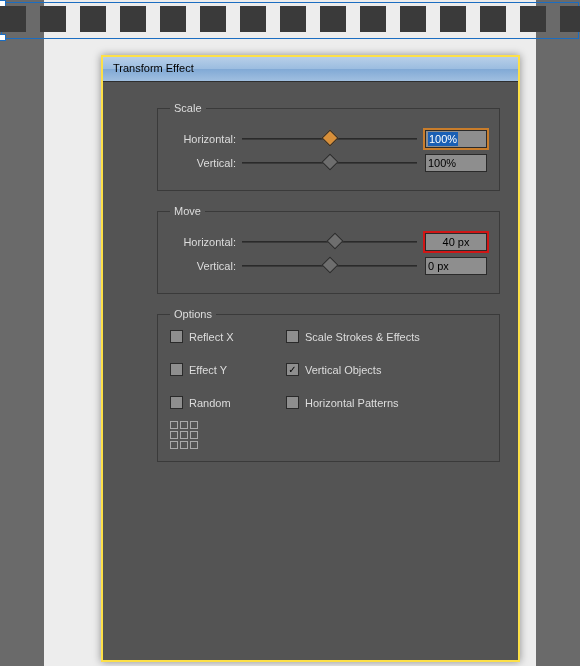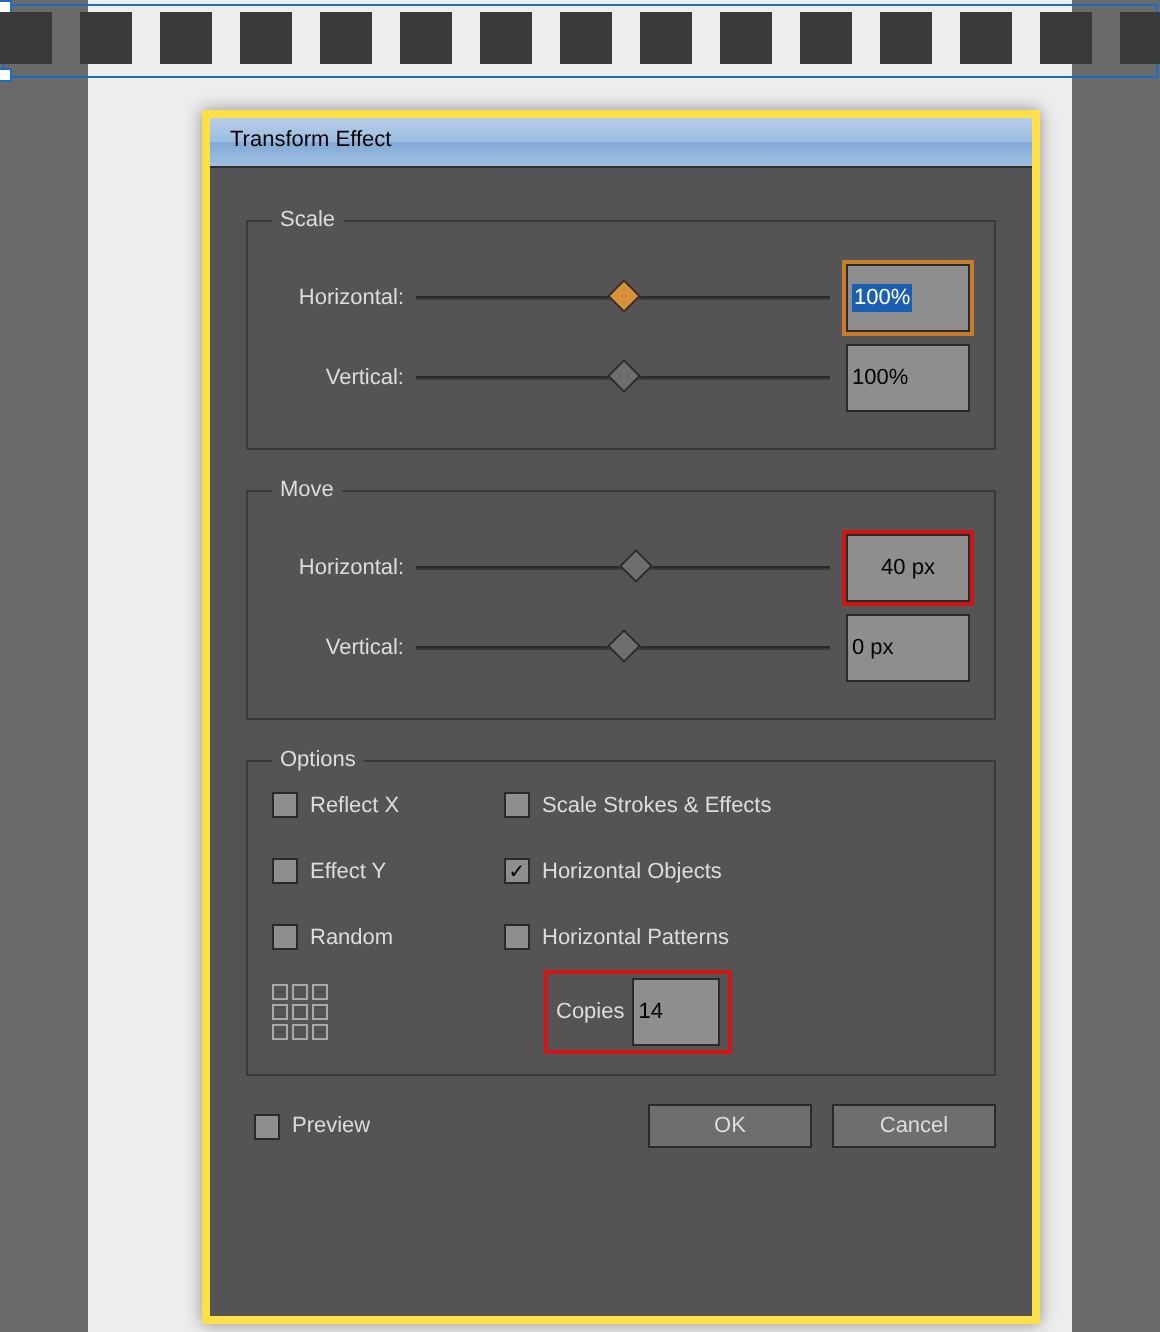--- a/index.html
+++ b/index.html
@@ -42,33 +42,33 @@
   .squares div {
     width: 26px; height: 26px;
     background: #3a3a3a;
     flex: 0 0 26px;
   }
   .dialog {
     position: absolute;
     left: 101px; top: 55px;
     width: 419px; height: 607px;
     background: #545454;
-    border: 4px solid #fde047;
+    border: 2px solid #fde047;
     box-shadow: 0 0 8px rgba(0,0,0,0.4);
     color: #ddd;
   }
   .titlebar {
     height: 25px;
     background: linear-gradient(#b8cfe8,#9cbde0 48%,#82aad6 52%,#a0bfe0);
     color: #000;
     padding: 5px 10px;
     font-size: 11px;
     border-bottom: 1px solid #2e2e2e;
   }
-  .body { padding: 20px 18px 14px 18px; }
+  .body { padding: 20px 18px 14px 18px; margin-left: 36px; }
   fieldset {
     border: 1px solid #3a3a3a;
     margin-bottom: 14px;
     padding: 10px 12px 12px 12px;
   }
   legend { padding: 0 4px; color: #ddd; font-size: 11px; }
   .row {
     display: flex; align-items: center;
     margin: 6px 0;
   }
@@ -92,21 +92,21 @@
     border: 1px solid #2a2a2a;
     transform: translateX(-50%) rotate(45deg);
   }
   .thumb.sel { background: #d78f3a; }
   .valbox {
     width: 62px; height: 18px;
     background: #8e8e8e;
     border: 1px solid #2a2a2a;
     color: #000;
     display: flex; align-items: center;
-    padding: 16px 2px;
+    padding: 0 2px;
   }
   .valbox .seltxt {
     background: #1a5fb4; color: #fff;
     padding: 0 1px;
     display: inline-block;
     height: 14px;
     line-height: 14px;
   }
   .hl-orange { outline: 2px solid #c97d2b; }
   .hl-red { outline: 2px solid #d01616; justify-content: center; }
@@ -254,21 +254,21 @@
         <div class="cb">
           <div class="cbx"></div>
           <span>Scale Strokes &amp; Effects</span>
         </div>
         <div class="cb">
           <div class="cbx"></div>
           <span>Effect Y</span>
         </div>
         <div class="cb">
           <div class="cbx">✓</div>
-          <span>Horizontal Objects</span>
+          <span>Vertical Objects</span>
         </div>
         <div class="cb">
           <div class="cbx"></div>
           <span>Random</span>
         </div>
         <div class="cb">
           <div class="cbx"></div>
           <span>Horizontal Patterns</span>
         </div>
       </div>
@@ -278,33 +278,18 @@
             <div></div>
             <div></div>
           <div></div>
             <div></div>
             <div></div>
           <div></div>
             <div></div>
             <div></div>
         </div>
         <div class="spacer"></div>
-        <div class="copiesbox hl-red">
-          <span>Copies</span>
-          <div class="valbox" style="width:44px">
-            <span>14</span>
-          </div>
-        </div>
       </div>
     </fieldset>
 
-    <div class="footer">
-      <div class="cb">
-        <div class="cbx"></div>
-        <span>Preview</span>
-      </div>
-      <div class="fspacer"></div>
-      <div class="btn">OK</div>
-      <div class="btn">Cancel</div>
-    </div>
 
   </div>
 </div>
 
 </body></html>

